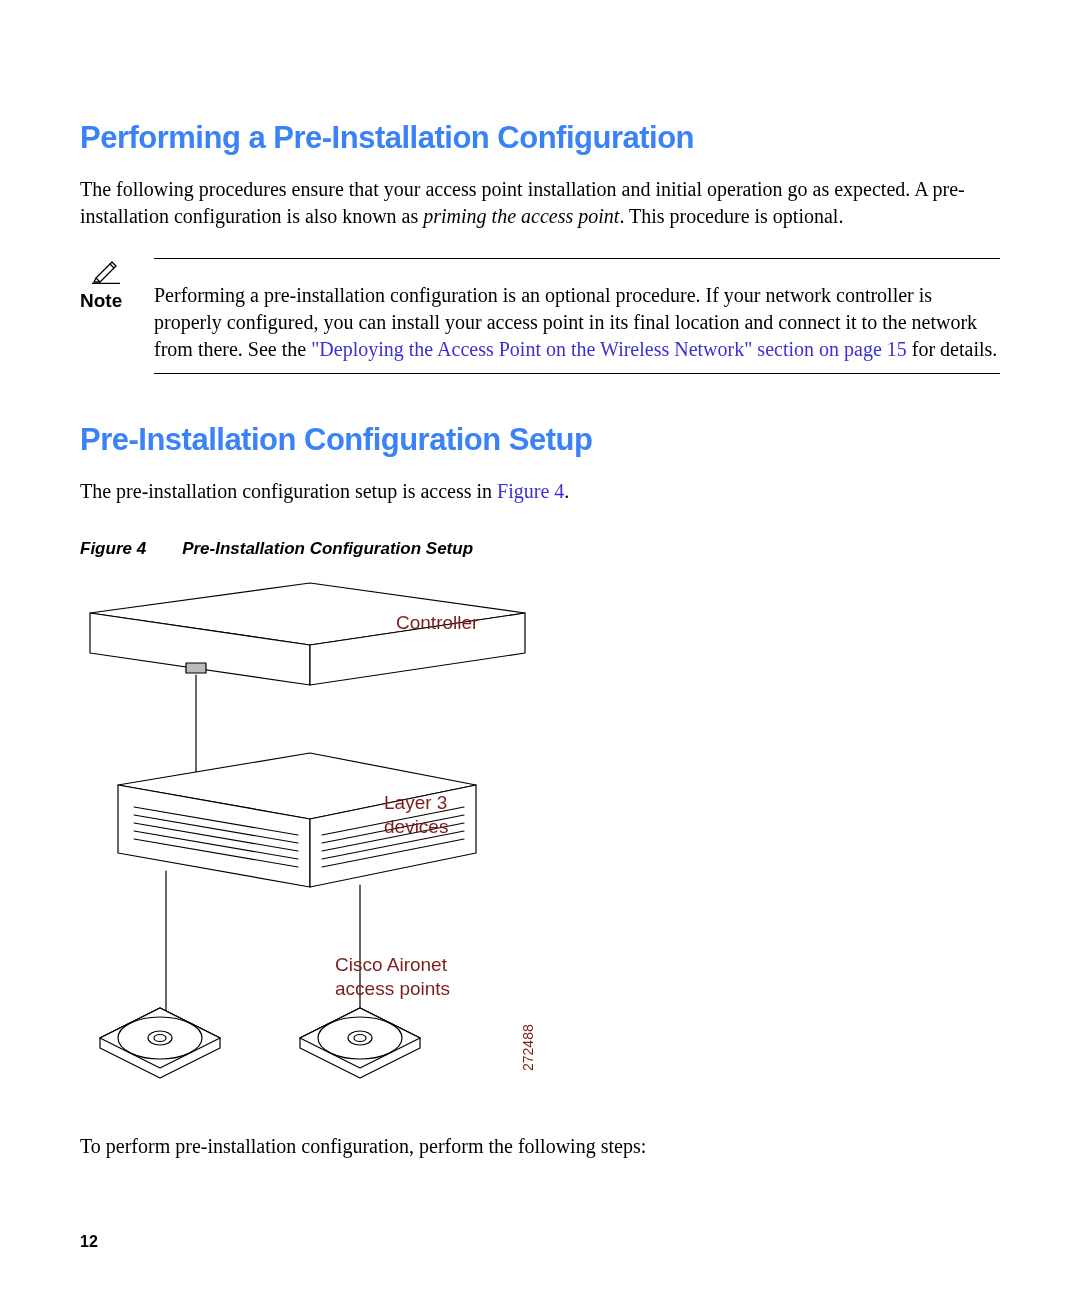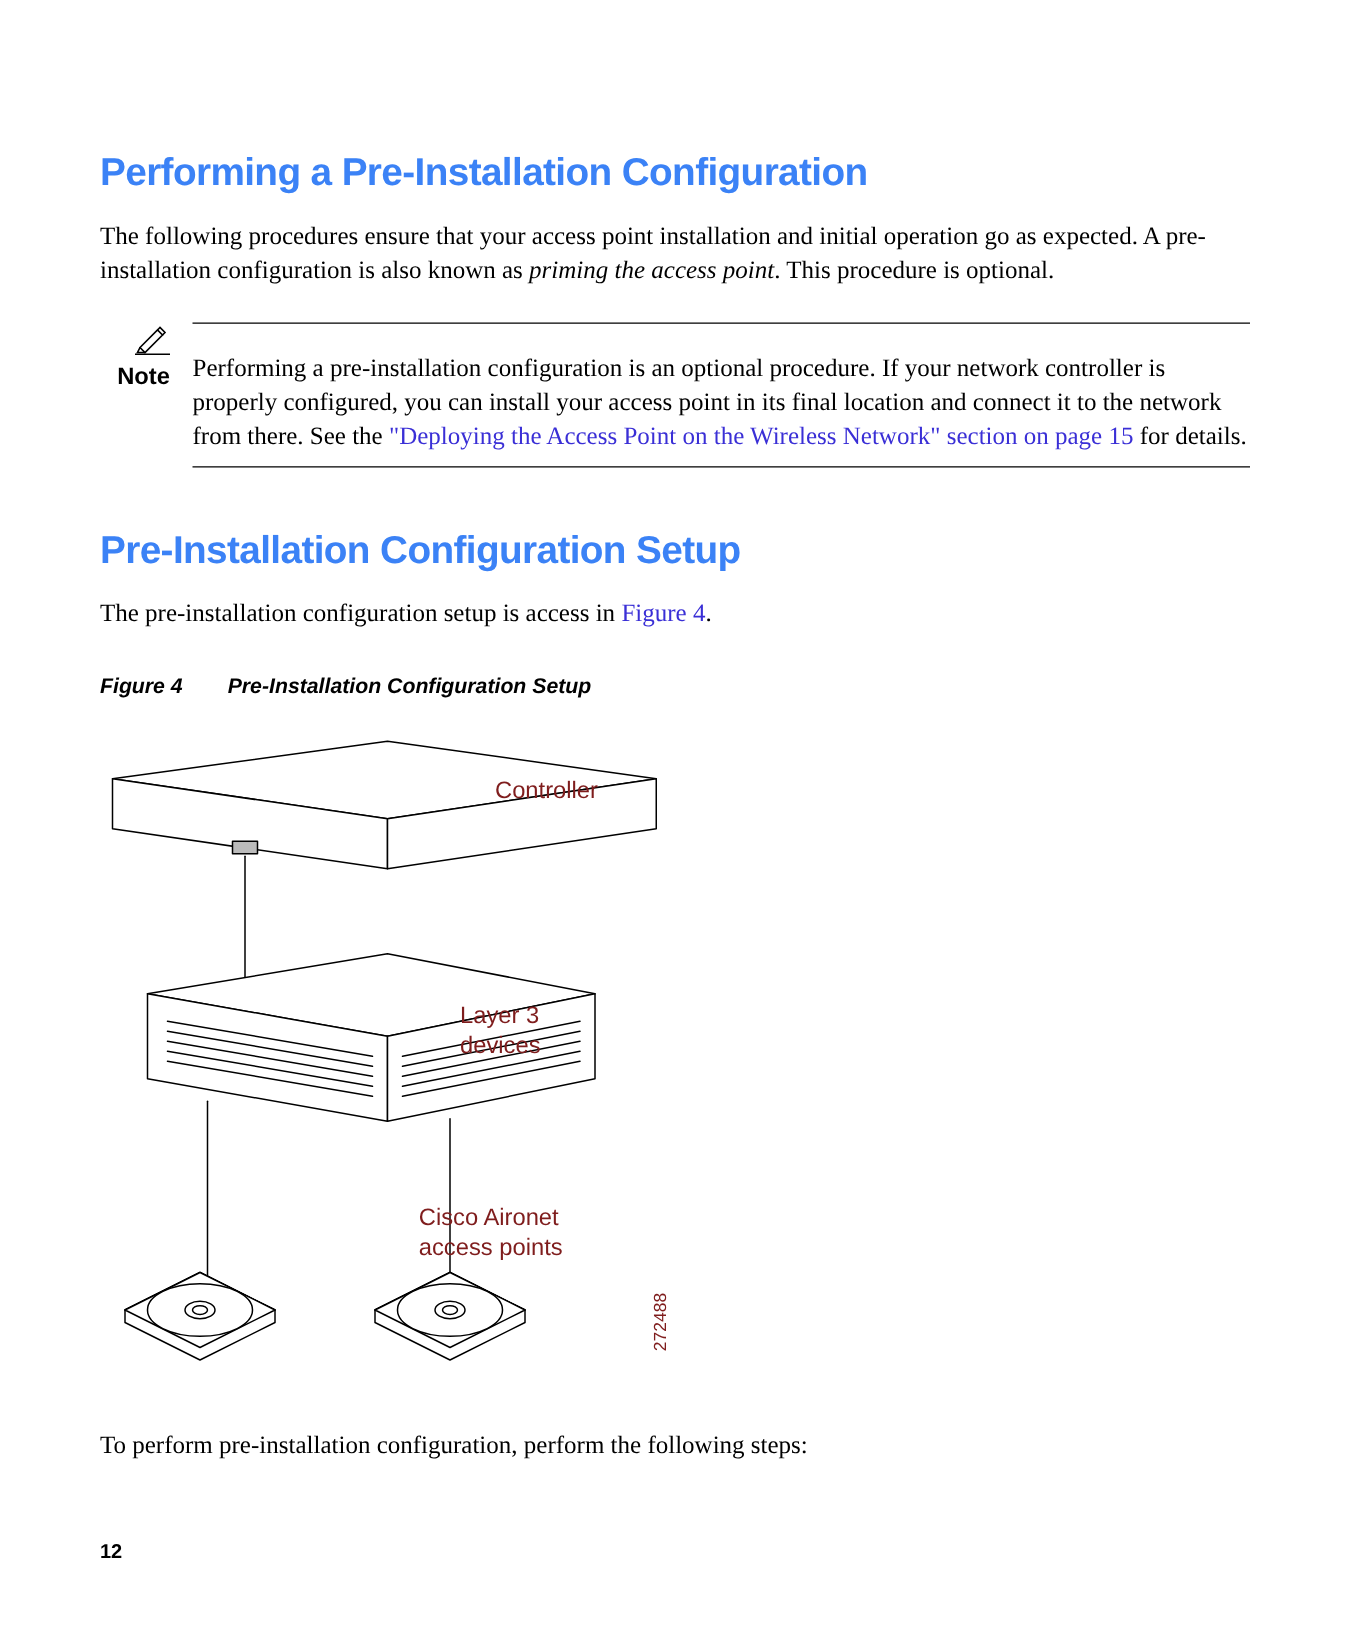--- a/index.html
+++ b/index.html
@@ -35,21 +35,21 @@
     .note-block {
       display: flex;
       align-items: flex-start;
       gap: 18px;
       margin-top: 10px;
       margin-bottom: 12px;
     }
     .note-icon-col {
       width: 56px;
       flex: 0 0 56px;
-      text-align: right;
+      text-align: left;
     }
     .note-icon {
       display: inline-block;
       margin-left: 12px;
       margin-bottom: 2px;
     }
     .note-icon svg { display:block; }
     .note-label {
       font-family: Arial, Helvetica, sans-serif;
       font-weight: 700;
@@ -64,21 +64,21 @@
       font-size: 20px;
       line-height: 1.35;
     }
     .link { color: #3a2fd6; }
     .figure-caption {
       font-family: Arial, Helvetica, sans-serif;
       font-weight: 700;
       font-style: italic;
       font-size: 17px;
       margin-top: 34px;
-      margin-bottom: 24px;
+      margin-bottom: 14px;
     }
     .figure-caption .fignum { margin-right: 36px; }
     .figure-wrap {
       margin-top: 4px;
       margin-bottom: 30px;
     }
     .diagram {
       position: relative;
       width: 460px;
       height: 530px;
@@ -198,21 +198,21 @@
           <path d="M60 0 L120 30 L60 60 L0 30 Z" fill="#fff"></path>
           <path d="M60 0 L120 30 L120 40 L60 70 L0 40 L0 30 Z" fill="#fff"></path>
           <path d="M60 0 L120 30 L60 60 L0 30 Z" fill="#fff"></path>
           <ellipse cx="60" cy="30" rx="42" ry="21" fill="#fff"></ellipse>
           <ellipse cx="60" cy="30" rx="12" ry="7" fill="#fff"></ellipse>
           <ellipse cx="60" cy="30" rx="6" ry="3.5" fill="#fff"></ellipse>
         </g>
       </g>
     </svg>
     <div class="diag-label" style="left:316px; top:38px;">Controller</div>
-    <div class="diag-label" style="left:288px; top:218px; white-space:pre;">Layer 3
+    <div class="diag-label" style="left:304px; top:218px; white-space:pre;">Layer 3
 devices</div>
     <div class="diag-label" style="left:255px; top:380px; white-space:pre;">Cisco Aironet
 access points</div>
     <div class="diag-id" style="left:440px; top:498px;">272488</div>
   </div>
 </div>
 
 <p class="body-text">To perform pre-installation configuration, perform the following steps:</p>
 
 <div class="page-number">12</div>

